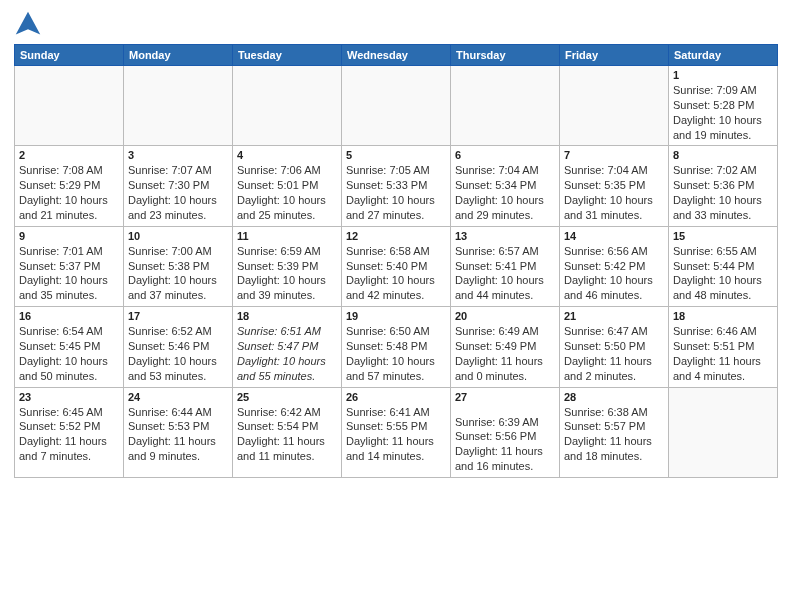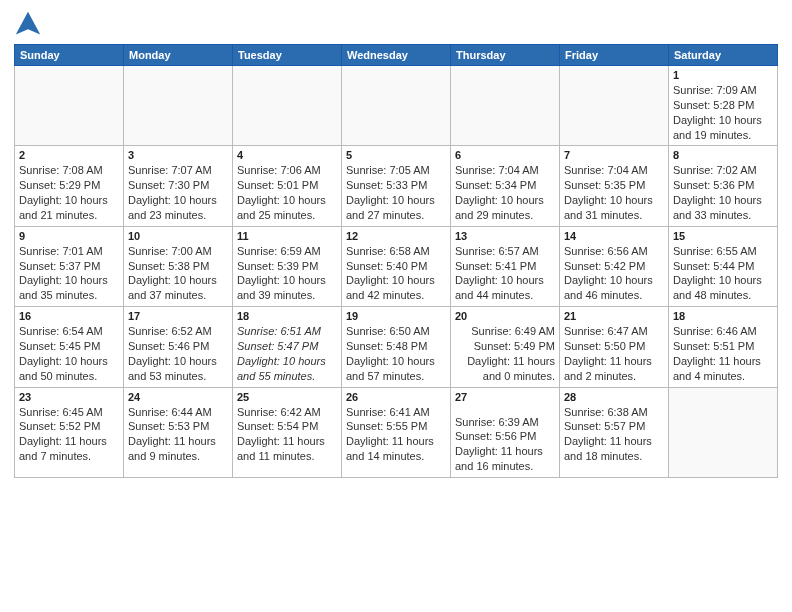--- a/index.html
+++ b/index.html
@@ -266,21 +266,21 @@
           </td>
           <td>
             <span class="day-num">19</span>
             <div class="day-info" style="white-space: pre-line;">Sunrise: 6:50 AM
 Sunset: 5:48 PM
 Daylight: 10 hours
 and 57 minutes.</div>
           </td>
           <td>
             <span class="day-num">20</span>
-            <div class="day-info" style="white-space: pre-line; text-align: right;">Sunrise: 6:49 AM
+            <div class="day-info" style="white-space: pre-line;">Sunrise: 6:49 AM
 Sunset: 5:49 PM
 Daylight: 11 hours
 and 0 minutes.</div>
           </td>
           <td>
             <span class="day-num">21</span>
             <div class="day-info" style="white-space: pre-line;">Sunrise: 6:47 AM
 Sunset: 5:50 PM
 Daylight: 11 hours
 and 2 minutes.</div>

